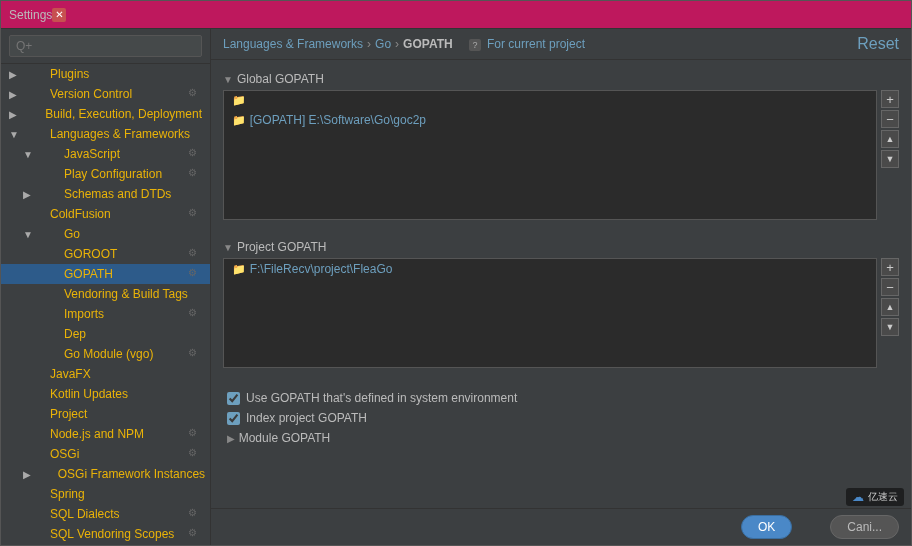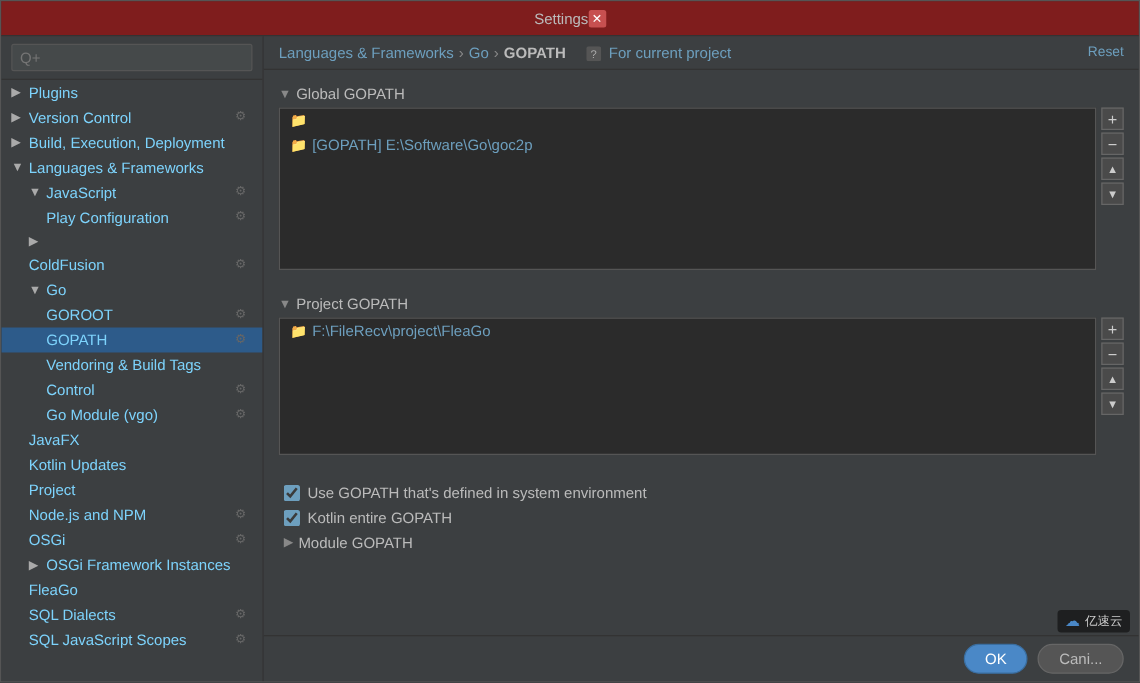--- a/index.html
+++ b/index.html
@@ -12,26 +12,26 @@
       overflow: hidden;
     }
     .window {
       width: 912px;
       height: 546px;
       display: flex;
       flex-direction: column;
       border: 1px solid #555;
     }
     .titlebar {
-      background: #7f1d1d;
+      background: #be185d;
       height: 28px;
       display: flex;
       align-items: center;
       padding: 0 8px;
-      justify-content: center;
+      justify-content: flex-start;
       border-bottom: 1px solid #333;
     }
     .titlebar-title {
       color: #bbb;
       font-size: 12px;
     }
     .titlebar-close {
       width: 14px;
       height: 14px;
       background: #c75050;
@@ -84,22 +84,23 @@
     }
     .sidebar-item .arrow {
       width: 14px;
       display: inline-block;
       color: #aaa;
       font-size: 10px;
     }
     .sidebar-item .indent1 { margin-left: 14px; }
     .sidebar-item .indent2 { margin-left: 28px; }
     .sidebar-section-label {
-      color: #7dd3fc;
+      color: #eab308;
       flex: 1;
+      margin-left: 27px;
     }
     .settings-icon {
       width: 14px;
       height: 14px;
       margin-left: auto;
       color: #666;
       font-size: 10px;
     }
     
     .main-panel {
@@ -131,21 +132,21 @@
     }
     .breadcrumb-hint {
       margin-left: 16px;
       color: #6d9fbe;
       font-size: 12px;
     }
     .reset-btn {
       margin-left: auto;
       color: #6d9fbe;
       cursor: pointer;
-      font-size: 11px;
+      font-size: 16px;
     }
     .panel-content {
       flex: 1;
       overflow-y: auto;
       padding: 8px 12px;
     }
     .section-header {
       display: flex;
       align-items: center;
       margin-bottom: 4px;
@@ -234,20 +235,21 @@
       background: #4a88c7;
       color: #fff;
       border: 1px solid #3a6ea0;
       border-radius: 12px;
       cursor: pointer;
     }
     .footer-btn.cancel {
       background: #555;
       border-color: #666;
       color: #bbb;
+      margin-left: 30px;
     }
     .watermark {
       position: absolute;
       bottom: 40px;
       right: 8px;
       background: rgba(0,0,0,0.5);
       color: #ccc;
       font-size: 10px;
       padding: 2px 6px;
       border-radius: 3px;
@@ -304,20 +306,21 @@
         <span class="settings-icon">⚙</span>
       </div>
       <div class="sidebar-item">
         <span class="indent2"></span>
         <span class="sidebar-section-label">Play Configuration</span>
         <span class="settings-icon">⚙</span>
       </div>
       <div class="sidebar-item">
         <span class="indent1"></span>
         <span class="arrow">▶</span>
+        <span class="sidebar-section-label">Schemas and DTDs</span>
       </div>
       <div class="sidebar-item">
         <span class="indent1"></span>
         <span class="sidebar-section-label">ColdFusion</span>
         <span class="settings-icon">⚙</span>
       </div>
       <div class="sidebar-item">
         <span class="indent1"></span>
         <span class="arrow">▼</span>
         <span class="sidebar-section-label">Go</span>
@@ -331,22 +334,26 @@
         <span class="indent2"></span>
         <span class="sidebar-section-label">GOPATH</span>
         <span class="settings-icon">⚙</span>
       </div>
       <div class="sidebar-item">
         <span class="indent2"></span>
         <span class="sidebar-section-label">Vendoring &amp; Build Tags</span>
       </div>
       <div class="sidebar-item">
         <span class="indent2"></span>
-        <span class="sidebar-section-label">Control</span>
-        <span class="settings-icon">⚙</span>
+        <span class="sidebar-section-label">Imports</span>
+        <span class="settings-icon">⚙</span>
+      </div>
+      <div class="sidebar-item">
+        <span class="indent2"></span>
+        <span class="sidebar-section-label">Dep</span>
       </div>
       <div class="sidebar-item">
         <span class="indent2"></span>
         <span class="sidebar-section-label">Go Module (vgo)</span>
         <span class="settings-icon">⚙</span>
       </div>
       <div class="sidebar-item">
         <span class="indent1"></span>
         <span class="sidebar-section-label">JavaFX</span>
       </div>
@@ -368,30 +375,30 @@
         <span class="sidebar-section-label">OSGi</span>
         <span class="settings-icon">⚙</span>
       </div>
       <div class="sidebar-item">
         <span class="indent1"></span>
         <span class="arrow">▶</span>
         <span class="sidebar-section-label">OSGi Framework Instances</span>
       </div>
       <div class="sidebar-item">
         <span class="indent1"></span>
-        <span class="sidebar-section-label">FleaGo</span>
+        <span class="sidebar-section-label">Spring</span>
       </div>
       <div class="sidebar-item">
         <span class="indent1"></span>
         <span class="sidebar-section-label">SQL Dialects</span>
         <span class="settings-icon">⚙</span>
       </div>
       <div class="sidebar-item">
         <span class="indent1"></span>
-        <span class="sidebar-section-label">SQL JavaScript Scopes</span>
+        <span class="sidebar-section-label">SQL Vendoring Scopes</span>
         <span class="settings-icon">⚙</span>
       </div>
     </div>
 
     <div class="main-panel">
 
       <div class="breadcrumb-bar">
         <span class="breadcrumb">Languages &amp; Frameworks</span>
         <span class="breadcrumb-sep">›</span>
         <span class="breadcrumb">Go</span>
@@ -453,21 +460,21 @@
             </div>
           </div>
         </div>
 
         <div class="checkbox-row">
           <input type="checkbox" id="cb1" checked="" style="">
           <label for="cb1">Use GOPATH that's defined in system environment</label>
         </div>
         <div class="checkbox-row">
           <input type="checkbox" id="cb2" checked="" style="">
-          <label for="cb2">Kotlin entire GOPATH</label>
+          <label for="cb2">Index project GOPATH</label>
         </div>
 
         <div class="collapsible-row">
           <span class="section-arrow">▶</span>
           <span>Module GOPATH</span>
         </div>
       </div>
 
       <div class="footer">
         <button class="footer-btn">OK</button>

